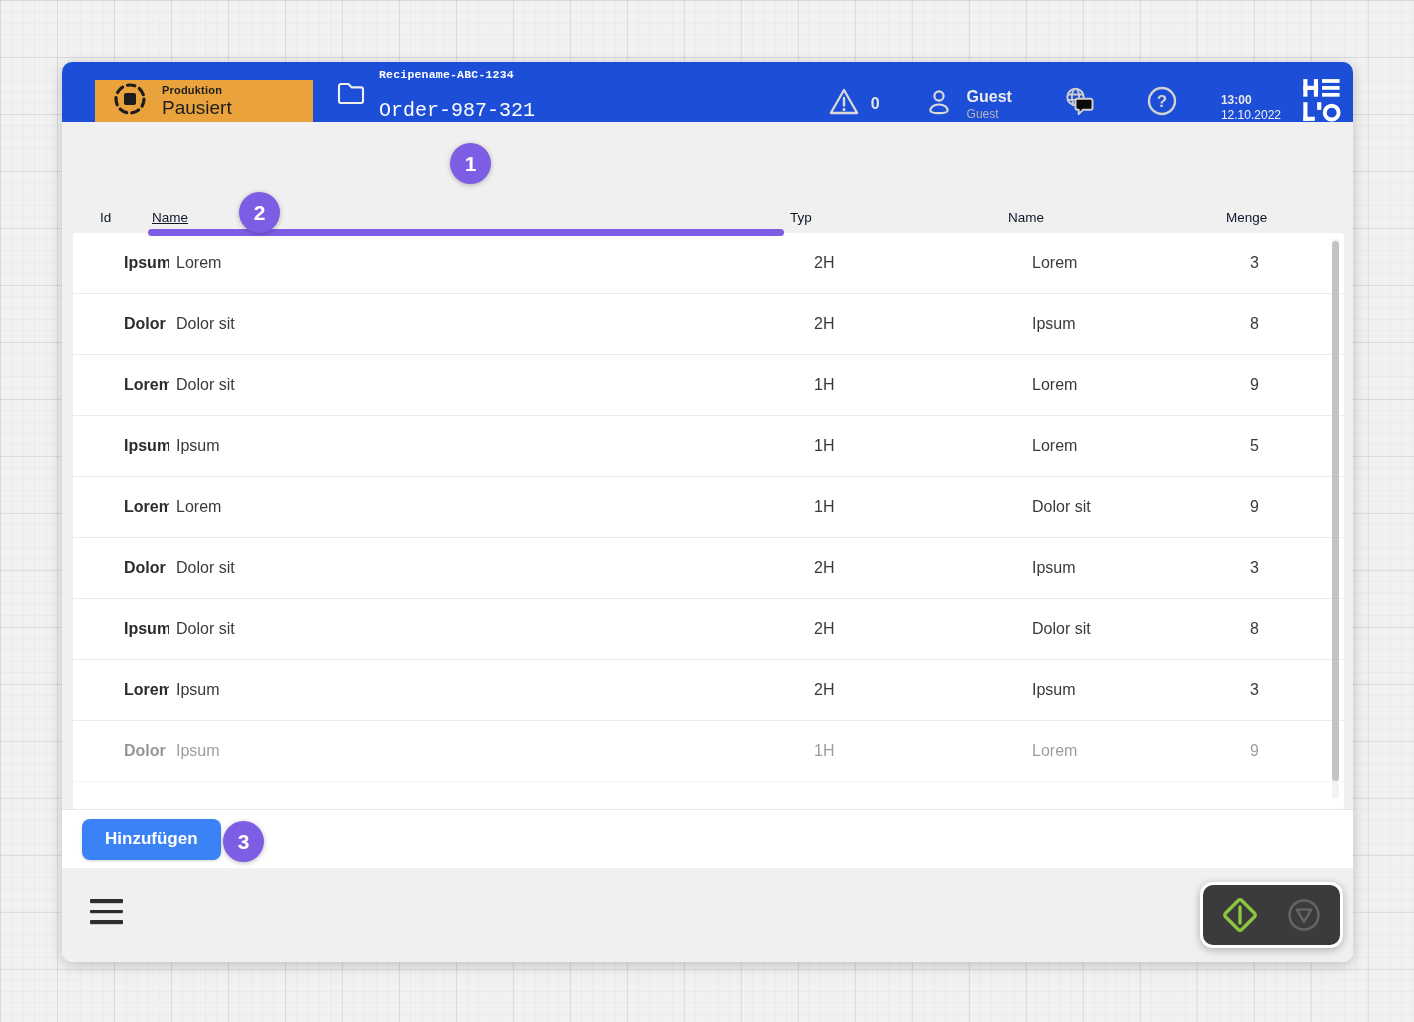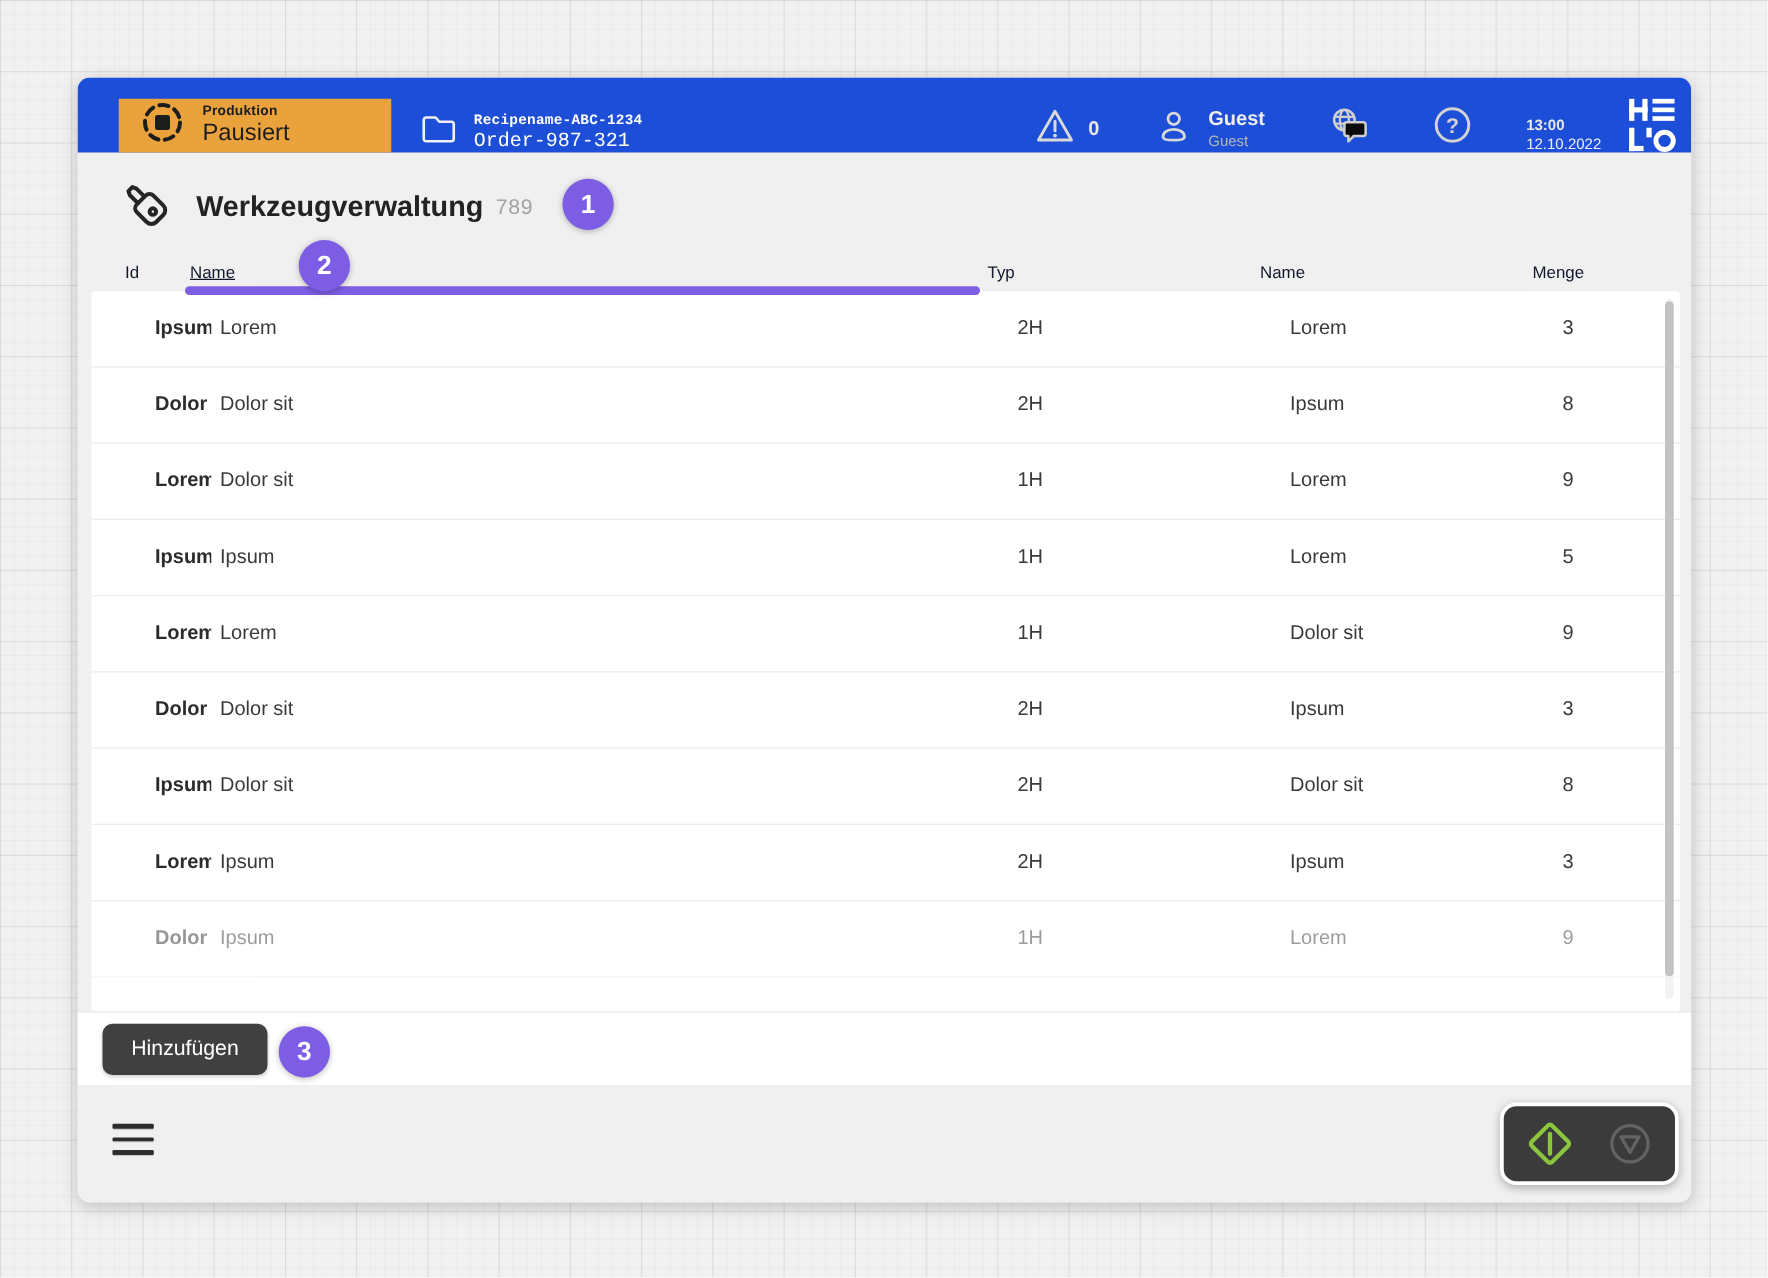--- a/index.html
+++ b/index.html
@@ -20,21 +20,21 @@
     border-radius:10px; overflow:hidden; background:#f0f0f0;
     box-shadow:0 3px 14px rgba(0,0,0,0.20);
   }
   
   .topbar { height:60px; background:#1d4ed8; display:flex; align-items:flex-end; color:#fff;padding-left:33px; }
   .status-block { width:218px; background:#EAA33C; color:#1d1d1d; display:flex; align-items:center; gap:13px; padding-left:16px; flex:none; cursor:pointer; }
   .status-texts .small { font-size:11px; font-weight:bold; letter-spacing:.2px; }
   .status-texts .big { font-size:19px; margin-top:1px; }
   .order-block { display:flex; align-items:center; gap:13px; padding-left:23px; flex:none; cursor:pointer;font-family:Liberation Mono, monospace; }
   .order-texts .small { font-size:11.5px; font-weight:bold; letter-spacing:.2px; }
-  .order-texts .big { font-size:16px; margin-top:1px; }
+  .order-texts .big { font-size:20px; margin-top:18px; }
   .tb-spacer { flex:1; }
   .tb-sec { display:flex; align-items:center; }
   .tb-divider { width:1px; background:#4f4f4f; margin:10px 0; }
   .alarm-sec { gap:10px; padding:0 22px; cursor:pointer; }
   .alarm-count { font-size:16px; font-weight:bold; color:#e6e6e6; }
   .user-sec { gap:12px; padding:0 26px 0 20px; cursor:pointer; }
   .user-texts .name { font-size:16px; font-weight:bold; color:#ececec; }
   .user-texts .role { font-size:12px; color:#b5b5b5; margin-top:1px; }
   .icon-sec { padding:0 23px; cursor:pointer; }
   .dt-sec { padding:0 18px; }
@@ -62,21 +62,21 @@
   .cell { flex:none; white-space:nowrap; }
   .cell-id { width:45px; overflow:hidden; margin-right:7px; font-weight:bold; color:#2c2c2c; }
   .cell-name { width:638px; overflow:hidden; }
   .cell-typ { width:218px; }
   .cell-farbe { width:218px; }
   .cell-menge { width:70px; }
   .scrollbar-track { position:absolute; right:5px; top:6px; width:7px; height:560px; border-radius:4px; background:#f3f3f3; }
   .scrollbar-thumb { position:absolute; right:5px; top:8px; width:7px; height:540px; border-radius:4px; background:#c3c3c3; cursor:pointer; }
   
   .footer-strip { height:59px; background:#fff; border-top:1px solid #e6e6e6; display:flex; align-items:center; padding-left:20px; }
-  .add-button { height:41px; padding:0 23px; border:none; border-radius:8px; background:#404040; color:#fff; font-size:17px; font-weight:normal; font-family:"Liberation Sans", sans-serif; cursor:pointer; box-shadow:0 1px 3px rgba(0,0,0,0.18); }
+  .add-button { height:41px; padding:0 23px; border:none; border-radius:8px; background:#3b82f6; color:#fff; font-size:17px; font-weight:bold; font-family:"Liberation Sans", sans-serif; cursor:pointer; box-shadow:0 1px 3px rgba(0,0,0,0.18); }
   
   .bottom-bar { position:relative; height:94px; background:#f0f0f0; }
   .hamburger { position:absolute; left:28px; top:31px; width:34px; cursor:pointer; }
   .hamburger .bar { width:33px; height:3.5px; background:#2d2d2d; border-radius:1px; margin-bottom:7px; box-shadow:0 1px 0 rgba(0,0,0,0.15); }
   .hamburger .bar:last-child { margin-bottom:0; }
   .run-controls { position:absolute; right:10px; top:14px; width:143px; height:66px; background:#3b3b3b; border:3px solid #ffffff; border-radius:13px; box-shadow:0 2px 8px rgba(0,0,0,0.28); display:flex; align-items:center; justify-content:center; gap:18px; }
   .run-btn { width:46px; height:46px; display:flex; align-items:center; justify-content:center; cursor:pointer; }
   
   .badge { position:absolute; width:41px; height:41px; border-radius:50%; background:#7D5DE4; color:#fff; font-size:21px; font-weight:bold; display:flex; align-items:center; justify-content:center; z-index:6; box-shadow:0 1px 5px rgba(0,0,0,0.28); }
   .badge-1 { left:388px; top:81px; }
@@ -189,33 +189,20 @@
           <rect x="0" y="22" width="3.8" height="17"></rect>
           <rect x="0" y="35.2" width="10.5" height="3.8"></rect>
           <rect x="12.6" y="22" width="3.8" height="7"></rect>
         </g>
         <circle cx="25.8" cy="31.5" r="6.3" fill="none" stroke="#ffffff" stroke-width="3.6"></circle>
       </svg>
     </div>
   </div>
 
   <div class="main-top">
-    <div class="page-header">
-      <span>
-        <svg width="42" height="42" viewBox="0 0 34 34">
-          <g transform="rotate(-45 17 17)" fill="none" stroke="#252525" stroke-width="2.6" stroke-linejoin="round" stroke-linecap="round">
-            <path d="M14 13.5 V6.2 L15.2 3.6 h3.6 L20 6.2 V13.5"></path>
-            <path d="M13 13.5 h8 a3.6 3.6 0 0 1 3.6 3.6 v9 a4.4 4.4 0 0 1 -4.4 4.4 h-6.4 a4.4 4.4 0 0 1 -4.4 -4.4 v-9 a3.6 3.6 0 0 1 3.6 -3.6 z"></path>
-            <circle cx="17" cy="24.2" r="2.1"></circle>
-          </g>
-        </svg>
-      </span>
-      <span class="page-title">Werkzeugverwaltung</span>
-      <span class="page-count">789</span>
-    </div>
 
     <div class="col-header">
       <span class="col-label col-id">Id</span>
       <span class="col-label col-name">Name</span>
       <span class="col-label col-typ">Typ</span>
       <span class="col-label col-farbe">Name</span>
       <span class="col-label col-menge">Menge</span>
     </div>
     <div class="name-underline"></div>
   </div>

